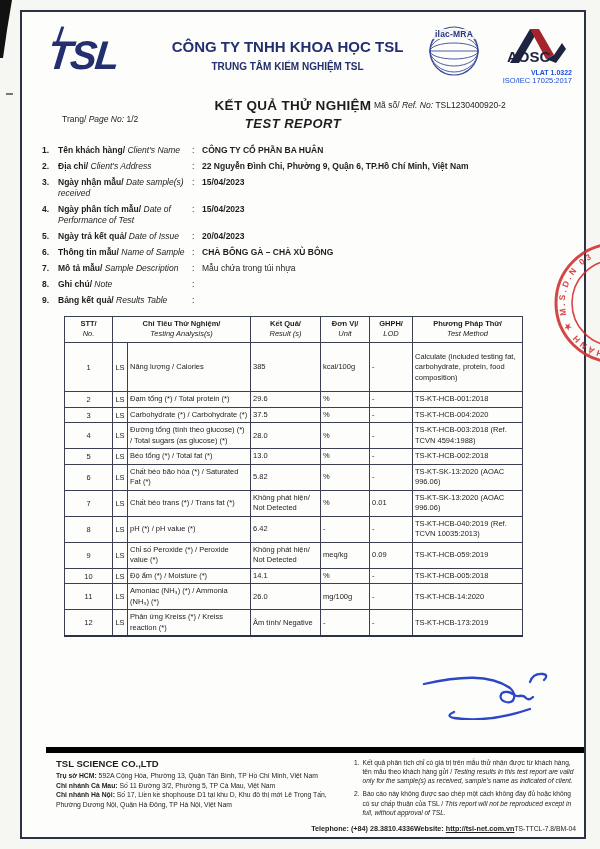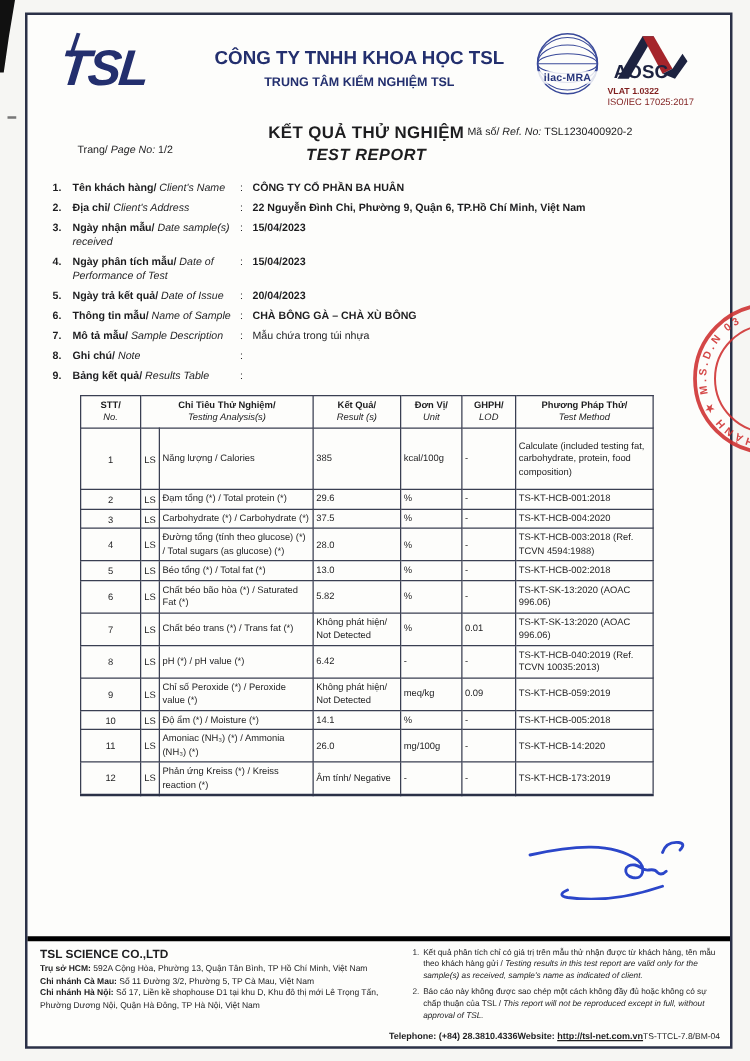--- a/index.html
+++ b/index.html
@@ -20,22 +20,22 @@
   
   .hdr{display:flex;align-items:center;padding:14px 12px 2px 26px;height:74px;box-sizing:border-box;}
   .tsl-logo{width:120px;position:relative;color:#232f6e;}
   .tsl-logo .slash{position:absolute;left:8px;top:-12px;font-size:26px;font-weight:bold;transform:rotate(8deg);}
   .tsl-logo .word{font-size:40px;font-weight:bold;font-style:italic;letter-spacing:-2px;display:inline-block;transform:skew(-6deg);}
   .company{flex:1;text-align:center;color:#232f6e;line-height:1.5;}
   .company .l1{font-size:15px;font-weight:bold;}
   .company .l2{font-size:10px;font-weight:bold;}
   .hdr-right{display:flex;align-items:flex-start;gap:6px;width:165px;justify-content:flex-end;}
   .ilac{position:relative;width:52px;height:52px;}
-  .ilac-label{position:absolute;left:0;top:32px;width:100%;text-align:center;font-size:8.5px;font-weight:bold;color:#28367c;background:rgba(253,253,251,.85);letter-spacing:.2px;}
-  .aosc{width:86px;text-align:left;color:#7f1d1d;}
+  .ilac-label{position:absolute;left:0;top:4px;width:100%;text-align:center;font-size:8.5px;font-weight:bold;color:#28367c;background:rgba(253,253,251,.85);letter-spacing:.2px;}
+  .aosc{width:86px;text-align:right;color:#1d4ed8;}
   .aosc .vlat{font-size:7px;font-weight:bold;}
   .aosc .iso{font-size:7.5px;font-weight:normal;}
   
   .title-row{display:grid;grid-template-columns:150px 1fr 200px;align-items:start;padding:12px 10px 0 40px;}
   .page-no{font-size:8.5px;margin-top:16px;}
   .page-no .en{font-style:italic;}
   .title-center{text-align:center;}
   .title-vn{font-size:13.5px;font-weight:bold;letter-spacing:.3px;}
   .title-en{font-size:13px;font-weight:bold;font-style:italic;margin-top:3px;letter-spacing:.5px;}
   .ref-no{font-size:8.5px;margin-top:2px;}
@@ -61,21 +61,21 @@
   table.results th .en{font-style:italic;font-weight:normal;display:block;}
   td.no{text-align:center;} td.ls{font-size:6.8px;text-align:center;padding:2px 0;}
   td.name{text-align:left;line-height:1.4;}
   td.res,td.unit,td.lod,td.met{line-height:1.4;}
   tr.tall td{height:44px;}
   
   .sig{position:absolute;left:420px;top:662px;pointer-events:none;}
   
   .stamp{position:absolute;left:540px;top:234px;pointer-events:none;opacity:.88;}
   
-  .footer{margin-top:auto;border-top:4px solid #000000;padding:5px 8px 4px 10px;}
+  .footer{margin-top:auto;border-top:6px solid #000000;padding:5px 8px 4px 10px;margin-left:24px;}
   .f-cols{display:flex;gap:10px;}
   .f-left{width:288px;}
   .f-left .co{font-size:9.5px;font-weight:bold;margin-bottom:2px;}
   .f-left .addr{font-size:6.8px;line-height:1.45;}
   .f-left .addr b{font-weight:bold;}
   .f-right{flex:1;font-size:6.6px;line-height:1.4;}
   .f-note{display:flex;gap:3px;margin-bottom:4px;}
   .f-note .en{font-style:italic;}
   .f-bottom{display:flex;justify-content:flex-end;align-items:baseline;margin-top:3px;font-size:7.2px;}
   .f-bottom .tel{font-weight:bold;}

